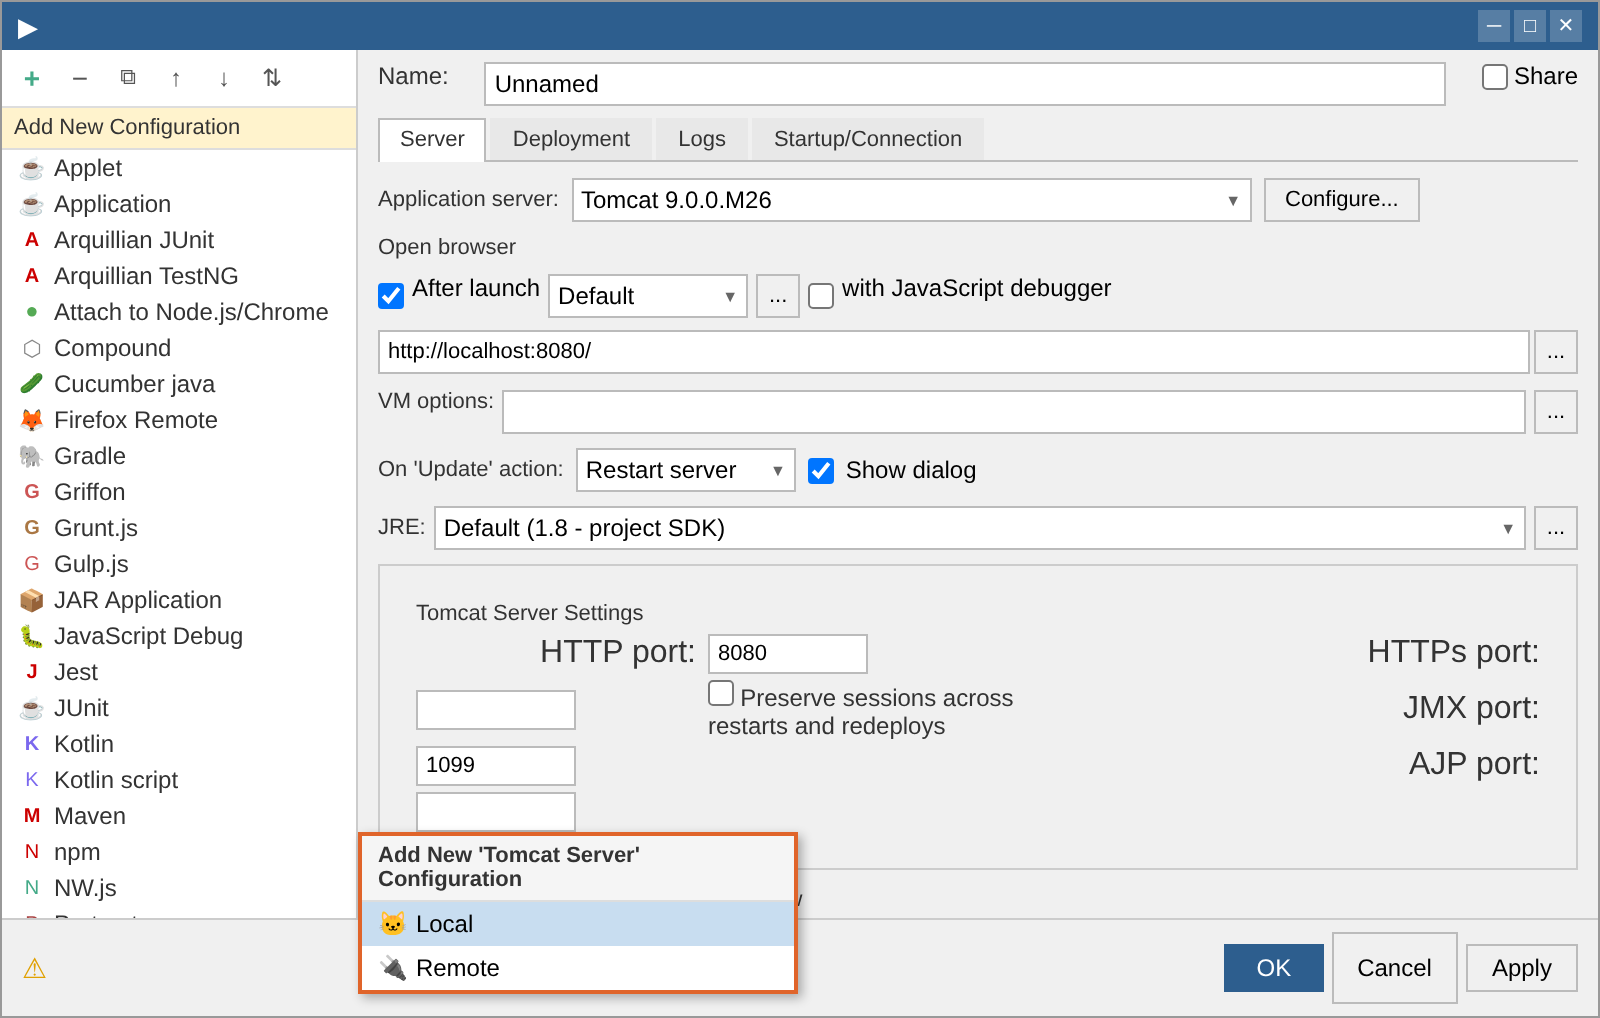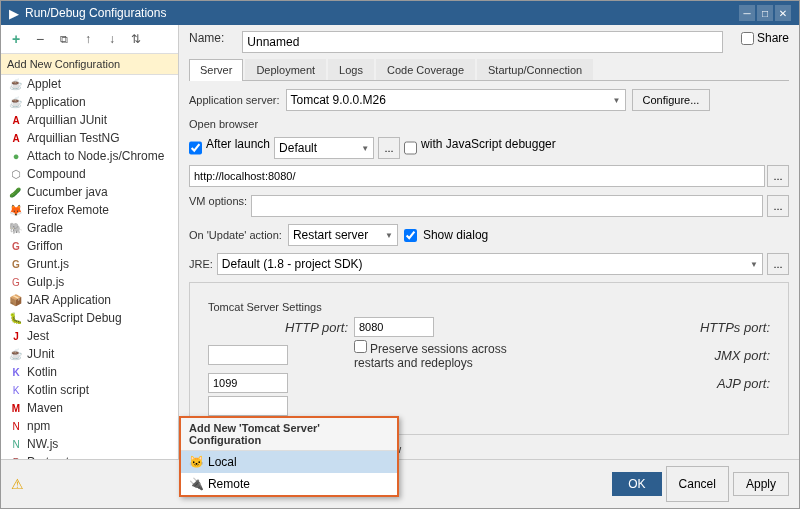--- a/index.html
+++ b/index.html
@@ -36,21 +36,21 @@
     .url-row { display: flex; align-items: center; gap: 2px; margin-bottom: 4px; border-radius: 11px; }
     .url-input { flex: 1; height: 22px; border: 1px solid #bbb; padding: 2px 4px; font-size: 11px; background: white; }
     .ellipsis-btn { width: 22px; height: 22px; border: 1px solid #bbb; background: #f0f0f0; cursor: pointer; font-size: 11px; display: flex; align-items: center; justify-content: center; }
     .vm-row { display: flex; align-items: flex-start; gap: 4px; margin-bottom: 3px; }
     .vm-input { flex: 1; height: 22px; border: 1px solid #bbb; padding: 2px 4px; font-size: 11px; background: white; }
     .jre-row { display: flex; align-items: center; gap: 4px; margin-bottom: 3px; }
     .jre-dropdown { flex: 1; height: 22px; border: 1px solid #bbb; padding: 2px 4px; font-size: 11px; background: white; display: flex; align-items: center; justify-content: space-between; }
     .tomcat-settings { border: 1px solid #ccc; padding: 18px; margin-bottom: 4px; }
     .tomcat-settings-title { font-size: 11px; color: #333; margin-bottom: 4px; font-weight: normal; }
     .ports-grid { display: grid; grid-template-columns: 140px 160px 1fr; gap: 3px 6px; align-items: center; }
-    .port-label { font-size: 13px; color: #333; text-align: right; font-style: italic; }
+    .port-label { font-size: 16px; color: #333; text-align: right; }
     .port-input { height: 20px; border: 1px solid #bbb; padding: 2px 4px; font-size: 11px; background: white; width: 80px; }
     .deploy-label { font-size: 11px; color: #333; }
     .before-launch { margin-bottom: 3px; }
     .before-launch-title { font-size: 11px; color: #333; margin-bottom: 3px; }
     .launch-toolbar { display: flex; gap: 2px; margin-bottom: 3px; }
     .launch-item { display: flex; align-items: center; gap: 4px; padding: 1px 4px; }
     .bottom-bar { display: flex; align-items: center; justify-content: flex-end; padding: 6px 10px; border-top: 1px solid #ccc; gap: 4px; background: #f0f0f0; }
     .ok-btn { height: 24px; padding: 0 16px; background: #2d5e8e; color: white; border: none; cursor: pointer; font-size: 12px; }
     .cancel-btn { height: 36px; padding: 0 12px; background: #f0f0f0; border: 1px solid #bbb; cursor: pointer; font-size: 12px; }
     .apply-btn { height: 24px; padding: 0 12px; background: #f0f0f0; border: 1px solid #bbb; cursor: pointer; font-size: 12px; }
@@ -63,21 +63,20 @@
     .browser-dropdown { width: 100px; height: 22px; border: 1px solid #bbb; padding: 2px 4px; font-size: 11px; background: white; display: flex; align-items: center; justify-content: space-between; }
   </style>
 </head>
 <body>
 
 <div class="dialog">
 
   <div class="title-bar">
     <div class="title-bar-left">
       <span style="font-size:13px;">▶</span>
-      <span>Run/Debug Configurations</span>
     </div>
     <div class="title-controls">
       <button class="title-btn">─</button>
       <button class="title-btn">□</button>
       <button class="title-btn">✕</button>
     </div>
   </div>
 
   <div class="content">
 
@@ -191,21 +190,20 @@
         <div class="share-check">
           <input type="checkbox" style="">
           <span>Share</span>
         </div>
       </div>
 
       <div class="tabs">
         <div class="tab active">Server</div>
         <div class="tab">Deployment</div>
         <div class="tab">Logs</div>
-        <div class="tab">Code Coverage</div>
         <div class="tab">Startup/Connection</div>
       </div>
 
       <div class="form-row">
         <span class="form-label-sm">Application server:</span>
         <div class="dropdown server-dropdown">
           <span>Tomcat 9.0.0.M26</span>
           <span class="dropdown-arrow">▼</span>
         </div>
         <button class="configure-btn">Configure...</button>

